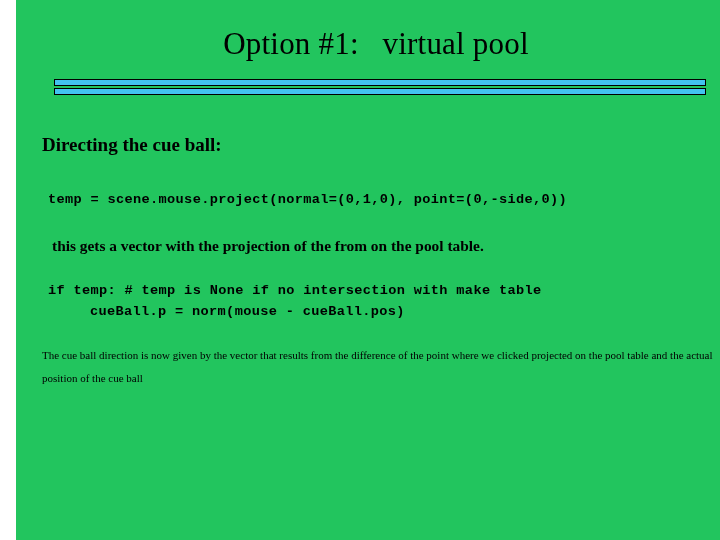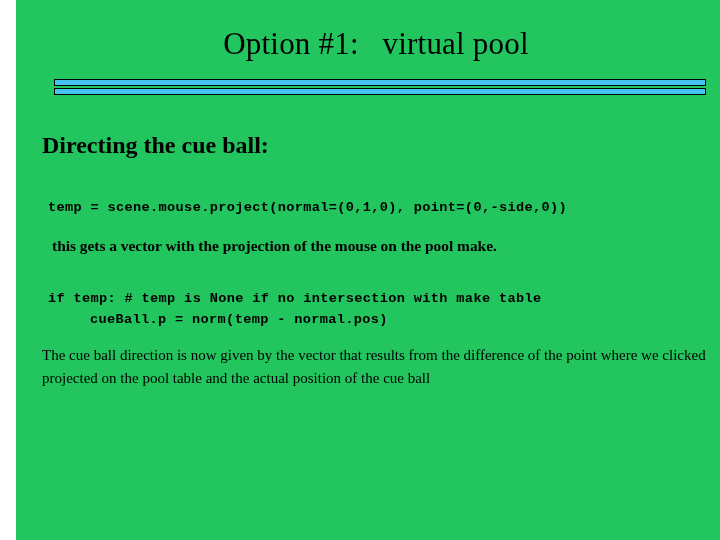--- a/index.html
+++ b/index.html
@@ -55,54 +55,53 @@
   }
   .rule-bar + .rule-bar {
     margin-top: 2px;
   }
 
   
   .heading-line {
     position: absolute;
     left: 26px;
     top: 133px;
-    font-size: 24px;
+    font-size: 19px;
     font-weight: bold;
     line-height: 24px;
     white-space: pre;
   }
 
   .code-line {
     position: absolute;
     font-family: "Liberation Mono", "DejaVu Sans Mono", monospace;
     font-size: 13.6px;
     font-weight: bold;
     line-height: 21px;
     letter-spacing: 0.35px;
     white-space: pre;
-    margin-top: 8px;
   }
   .code-line-1 { left: 32px; top: 189px; }
   .code-line-2 { left: 32px; top: 280px; }
   .code-line-3 { left: 74px; top: 301px; }
 
   .note-line {
     position: absolute;
     left: 36px;
     top: 235px;
     font-size: 15.4px;
     font-weight: bold;
     line-height: 21px;
     white-space: pre;
   }
 
   .para {
     position: absolute;
     left: 26px;
-    font-size: 15px;
+    font-size: 11px;
     font-weight: normal;
     line-height: 23px;
   }
   .para-1 {
     top: 344px;
     width: 672px;
   }
   .para-2 {
     top: 440px;
     width: 672px;
@@ -117,22 +116,22 @@
 
   <div class="rule-group">
     <div class="rule-bar"></div>
     <div class="rule-bar"></div>
   </div>
 
   <div class="heading-line">Directing the cue ball:</div>
 
   <div class="code-line code-line-1">temp = scene.mouse.project(normal=(0,1,0), point=(0,-side,0))</div>
 
-  <div class="note-line">this gets a vector with the projection of the mouse on the pool make.</div>
+  <div class="note-line">this gets a vector with the projection of the from on the pool table.</div>
 
   <div class="code-line code-line-2">if temp: # temp is None if no intersection with make table</div>
 
-  <div class="code-line code-line-3">cueBall.p = norm(temp - normal.pos)</div>
+  <div class="code-line code-line-3">cueBall.p = norm(mouse - cueBall.pos)</div>
 
   <div class="para para-1">The cue ball direction is now given by the vector that results from the difference of the point where we clicked projected on the pool table and the actual position of the cue ball</div>
 
 
 </div>
 
 </body></html>

